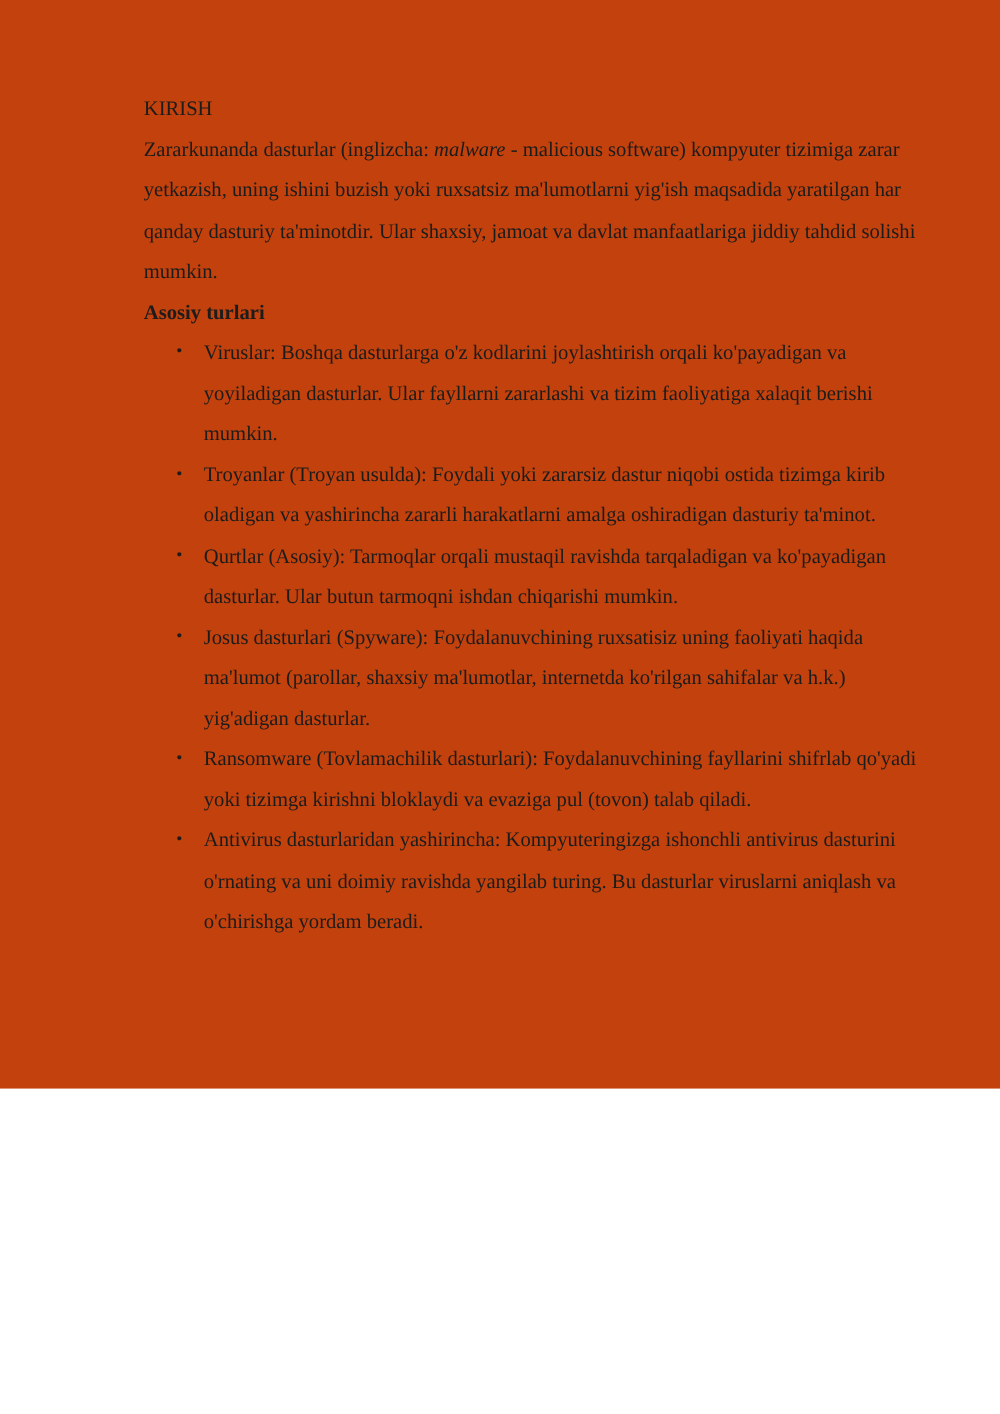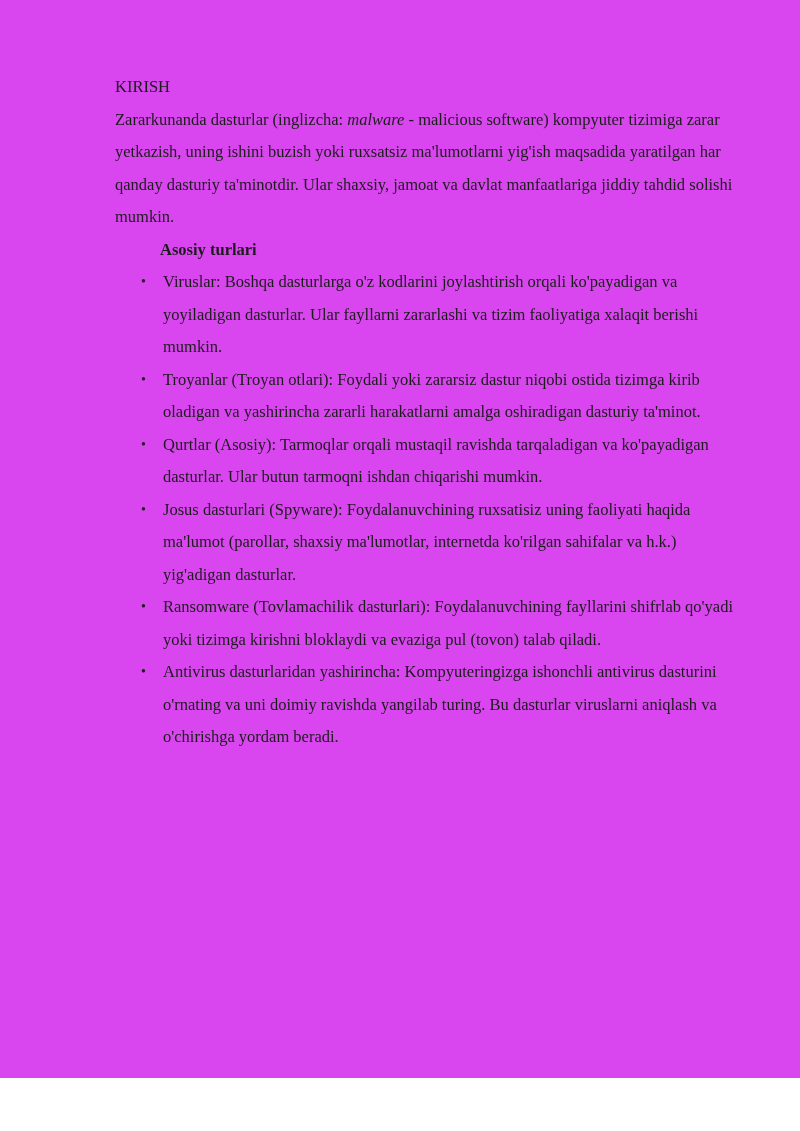--- a/index.html
+++ b/index.html
@@ -3,39 +3,39 @@
 <meta charset="utf-8">
 <style>
   html, body {
     margin: 0;
     padding: 0;
     background: #ffffff;
   }
   .page {
     position: relative;
     width: 800px;
-    height: 1078px;
+    height: 871px;
     box-sizing: border-box;
     padding: 71px 57px 0 115px;
-    background: #d946ef;
+    background: #c2410c;
     overflow: hidden;
     font-family: "Liberation Serif", "DejaVu Serif", serif;
     font-size: 16.5px;
     line-height: 32.5px;
     color: #1c1c1c;
     -webkit-font-smoothing: antialiased;
   }
   p, h2, ul, li {
     margin: 0;
     padding: 0;
     font-size: 16.5px;
     line-height: 32.5px;
     font-weight: normal;
   }
-  .section-title { font-weight: bold; margin-left: 45px; }
+  .section-title { font-weight: bold; }
   .bold { font-weight: normal; }
   .italic { font-style: italic; margin-top: 25px; }
   ul.bullet-list { list-style: none; }
   ul.bullet-list li {
     position: relative;
     padding-left: 48px;
   }
   ul.bullet-list .marker {
     position: absolute;
     left: 26px;
@@ -51,21 +51,21 @@
 
   <p>KIRISH</p>
 
   <p><b class="bold">Zararkunanda dasturlar</b><span> (inglizcha: </span><i class="italic">malware</i><span> - malicious software) kompyuter tizimiga zarar yetkazish, uning ishini buzish yoki ruxsatsiz ma'lumotlarni yig'ish maqsadida yaratilgan har qanday dasturiy ta'minotdir. Ular shaxsiy, jamoat va davlat manfaatlariga jiddiy tahdid solishi mumkin.</span></p>
 
   <h2 class="section-title">Asosiy turlari</h2>
 
 
   <ul class="bullet-list">
     <li><span class="marker">•</span><b class="bold">Viruslar:</b><span> Boshqa dasturlarga o'z kodlarini joylashtirish orqali ko'payadigan va yoyiladigan dasturlar. Ular fayllarni zararlashi va tizim faoliyatiga xalaqit berishi mumkin.</span></li>
-    <li><span class="marker">•</span><b class="bold">Troyanlar (Troyan otlari):</b><span> Foydali yoki zararsiz dastur niqobi ostida tizimga kirib oladigan va yashirincha zararli harakatlarni amalga oshiradigan dasturiy ta'minot.</span></li>
+    <li><span class="marker">•</span><b class="bold">Troyanlar (Troyan usulda):</b><span> Foydali yoki zararsiz dastur niqobi ostida tizimga kirib oladigan va yashirincha zararli harakatlarni amalga oshiradigan dasturiy ta'minot.</span></li>
     <li><span class="marker">•</span><b class="bold">Qurtlar (Asosiy):</b><span> Tarmoqlar orqali mustaqil ravishda tarqaladigan va ko'payadigan dasturlar. Ular butun tarmoqni ishdan chiqarishi mumkin.</span></li>
     <li><span class="marker">•</span><b class="bold">Josus dasturlari (Spyware):</b><span> Foydalanuvchining ruxsatisiz uning faoliyati haqida ma'lumot (parollar, shaxsiy ma'lumotlar, internetda ko'rilgan sahifalar va h.k.) yig'adigan dasturlar.</span></li>
     <li><span class="marker">•</span><b class="bold">Ransomware (Tovlamachilik dasturlari):</b><span> Foydalanuvchining fayllarini shifrlab qo'yadi yoki tizimga kirishni bloklaydi va evaziga pul (tovon) talab qiladi.</span></li>
   </ul>
 
 
 
   <ul class="bullet-list">
     <li><span class="marker">•</span><b class="bold">Antivirus dasturlaridan yashirincha:</b><span> Kompyuteringizga ishonchli antivirus dasturini o'rnating va uni doimiy ravishda yangilab turing. Bu dasturlar viruslarni aniqlash va o'chirishga yordam beradi.</span></li>
   </ul>

